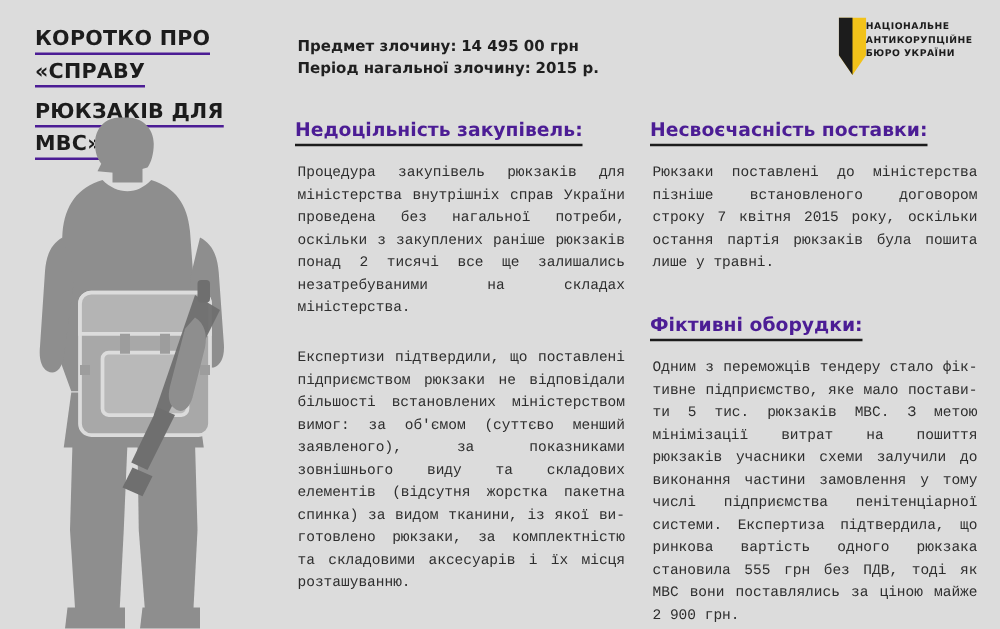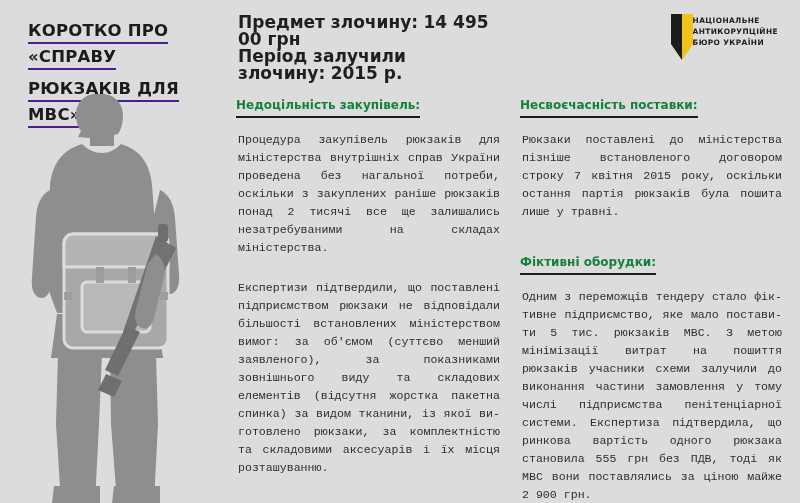--- a/index.html
+++ b/index.html
@@ -41,23 +41,23 @@
     text-transform: uppercase;
     line-height: 26px;
     border-bottom: 2px solid #4c1d95;
     padding-bottom: 2px;
   }
   .title-row { margin-bottom: 6px; }
 
   .meta-block {
     position: absolute;
     left: 238px;
-    top: 14px;
+    top: 29px;
     width: 260px;
-    font-size: 17px;
+    font-size: 12px;
     line-height: 17px;
     color: #1f1f1f;
   }
   .meta-label { font-weight: bold; }
   .meta-value { font-weight: bold; }
 
   
   .logo-block {
     position: absolute;
     right: 22px;
@@ -92,23 +92,23 @@
 
   
   .col {
     position: absolute;
     top: 94px;
   }
   .col-mid { left: 236px; width: 264px; }
   .col-right { left: 520px; width: 262px; }
 
   .section-head {
-    font-size: 12px;
+    font-size: 15px;
     font-weight: bold;
-    color: #15803d;
+    color: #4c1d95;
     border-bottom: 2px solid #1c1c1c;
     display: inline-block;
     padding-bottom: 3px;
     margin-bottom: 13px;
     line-height: 15px;
   }
   .section-body {
     font-size: 11.6px;
     line-height: 18px;
     color: #2e2e2e;
@@ -134,21 +134,21 @@
       <span class="title-line">РЮКЗАКІВ ДЛЯ МВС»</span>
     </div>
   </div>
 
   <div class="meta-block">
     <div>
       <span class="meta-label">Предмет злочину:</span>
       <span class="meta-value">14 495 00 грн</span>
     </div>
     <div>
-      <span class="meta-label">Період залучили злочину:</span>
+      <span class="meta-label">Період нагальної злочину:</span>
       <span class="meta-value">2015 р.</span>
     </div>
   </div>
 
   <div class="logo-block">
     <div class="logo-mark">
       <svg width="22" height="46" viewBox="0 0 22 46" xmlns="http://www.w3.org/2000/svg">
         <polygon points="0,0 22,0 22,30 11,46 0,30" fill="#f2c21a"></polygon>
         <polygon points="0,0 11,0 11,46 0,30" fill="#1c1c1c"></polygon>
       </svg>

